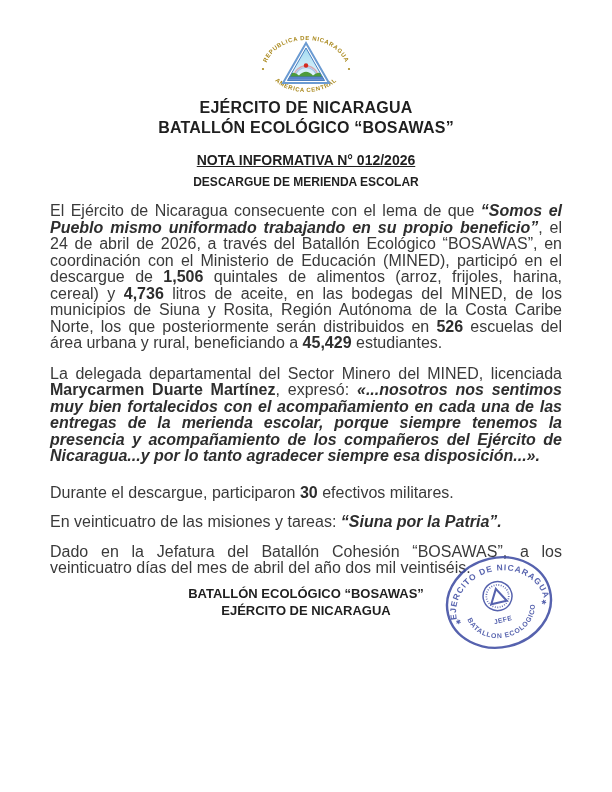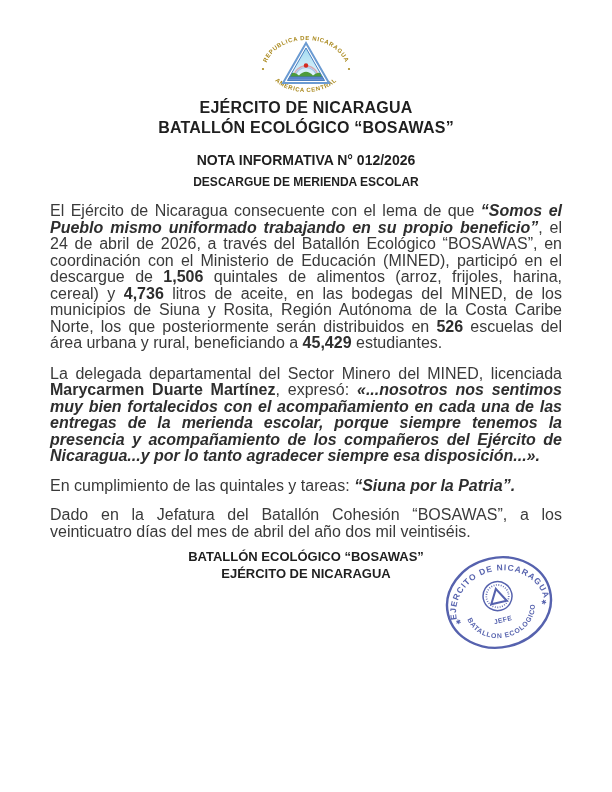--- a/index.html
+++ b/index.html
@@ -16,20 +16,21 @@
   }
   .logo-wrap { text-align:center; height:66px; margin-bottom:4px; }
   .title {
     text-align:center;
     font-size:16px; font-weight:bold; line-height:20px;
     color:#1f1f1f; letter-spacing:0.2px;
   }
   .nota {
     margin-top:14px; text-align:center;
     font-size:14px; font-weight:bold; color:#1f1f1f;
+    text-decoration:underline;
   }
   .subject {
     margin-top:7px; text-align:center;
     font-size:12px; font-weight:bold; color:#1f1f1f;
   }
   p.body {
     margin:14px 0 0 0;
     font-size:16px; line-height:16.5px;
     text-align:justify; color:#3a3a3a;
   }
@@ -95,21 +96,22 @@
     <div>EJÉRCITO DE NICARAGUA</div>
     <div>BATALLÓN ECOLÓGICO “BOSAWAS”</div>
   </div>
 
   <div class="nota">NOTA INFORMATIVA N° 012/2026</div>
 
   <div class="subject">DESCARGUE DE MERIENDA ESCOLAR</div>
 
   <p class="body"><span>El Ejército de Nicaragua consecuente con el lema de que </span><span class="b i">“Somos el Pueblo mismo uniformado trabajando en su propio beneficio”</span><span>, el 24 de abril de 2026, a través del Batallón Ecológico “BOSAWAS”, en coordinación con el Ministerio de Educación (MINED), participó en el descargue de </span><span class="b">1,506</span><span> quintales de alimentos (arroz, frijoles, harina, cereal) y </span><span class="b">4,736</span><span> litros de aceite, en las bodegas del MINED, de los municipios de Siuna y Rosita, Región Autónoma de la Costa Caribe Norte, los que posteriormente serán distribuidos en </span><span class="b">526</span><span> escuelas del área urbana y rural, beneficiando a </span><span class="b">45,429</span><span> estudiantes.</span></p>
   <p class="body"><span>La delegada departamental del Sector Minero del MINED, licenciada </span><span class="b">Marycarmen Duarte Martínez</span><span>, expresó: </span><span class="b i">«...nosotros nos sentimos muy bien fortalecidos con el acompañamiento en cada una de las entregas de la merienda escolar, porque siempre tenemos la presencia y acompañamiento de los compañeros del Ejército de Nicaragua...y por lo tanto agradecer siempre esa disposición...».</span></p>
-  <p class="body gap-sm"><span>En cumplimiento de las quintales y tareas: </span><span class="b i">“Siuna por la Patria”.</span></p>
+  <p class="body gap-lg"><span>Durante el descargue, participaron </span><span class="b">30</span><span> efectivos militares.</span></p>
+  <p class="body gap-sm"><span>En veinticuatro de las misiones y tareas: </span><span class="b i">“Siuna por la Patria”.</span></p>
   <p class="body gap-sm"><span>Dado en la Jefatura del Batallón Cohesión “BOSAWAS”, a los veinticuatro días del mes de abril del año dos mil veintiséis.</span></p>
 
   <div class="footer">
     <div>BATALLÓN ECOLÓGICO “BOSAWAS”</div>
     <div>EJÉRCITO DE NICARAGUA</div>
   </div>
 
   <div class="seal">
     <svg width="116" height="99" viewBox="0 0 124 106">
       <defs>

